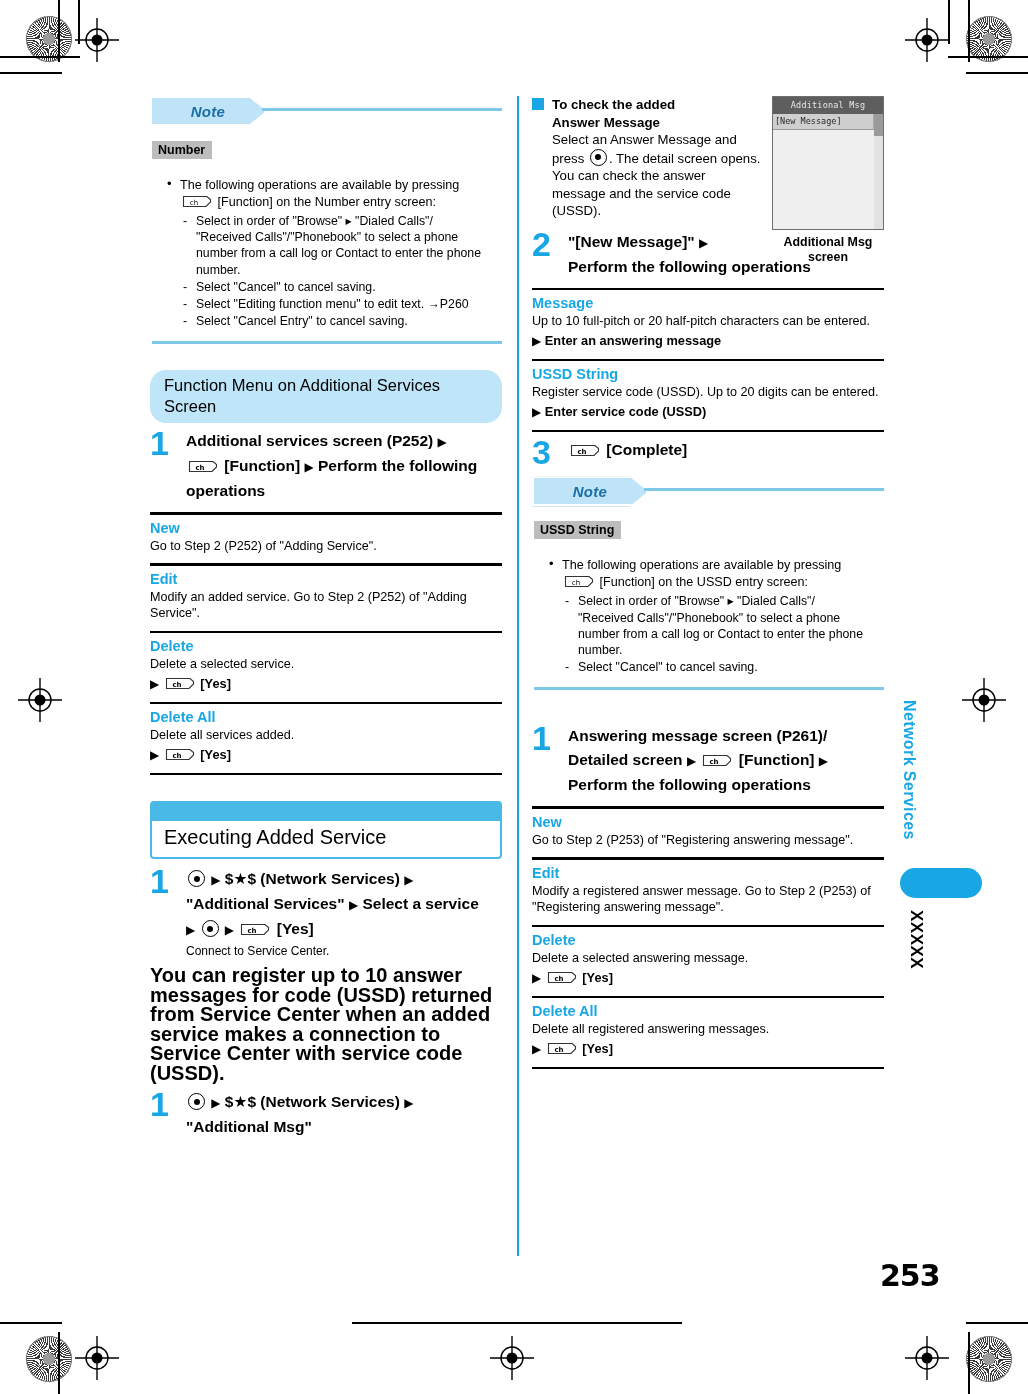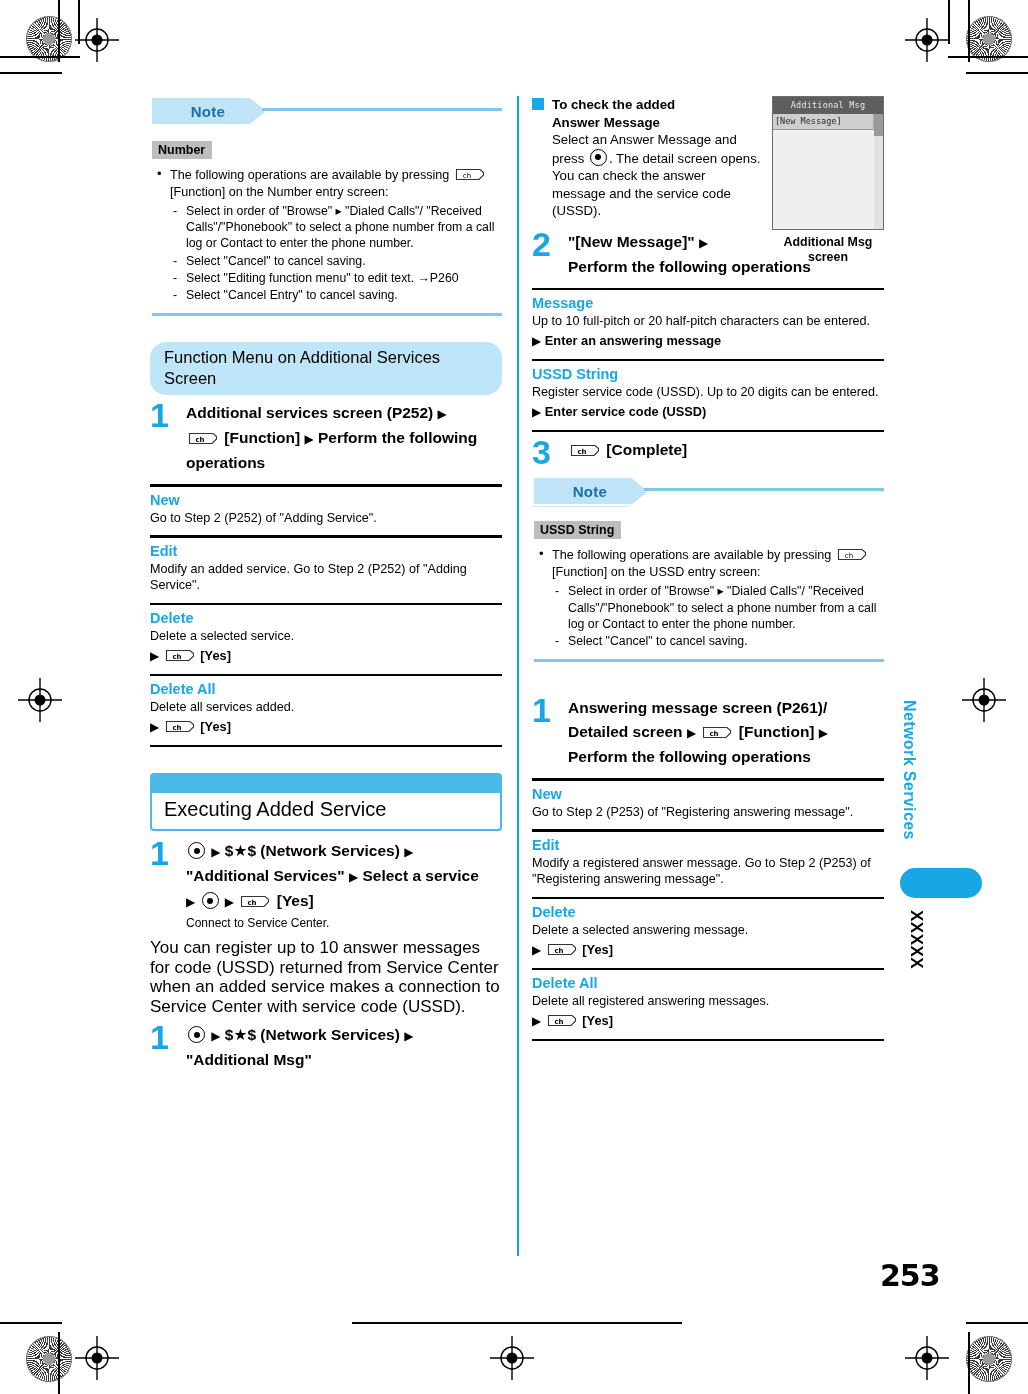--- a/index.html
+++ b/index.html
@@ -23,29 +23,29 @@
   
   .col{position:absolute;top:96px;width:352px;}
   .col-left{left:150px;}
   .col-right{left:532px;}
 
   
   .note-wrap{position:relative;height:30px;margin-bottom:14px;}
   .note-banner{position:absolute;left:0;top:0;height:26px;width:112px;
     background:#bfe3f7;border:2px solid #ffffff;outline:1px solid #9ecfea;
     display:flex;align-items:center;justify-content:center;
-    clip-path:polygon(0 0,84% 0,100% 50%,84% 100%,0 100%);}
+    clip-path:polygon(0 0,84% 0,100% 50%,84% 100%,0 100%);font-style:italic;}
   .note-banner span{font-weight:bold;font-size:15px;color:#1b6fa8;letter-spacing:.3px;}
   .note-rule{position:absolute;left:112px;right:0;top:12px;height:3px;background:#7ec8ea;}
 
   .tagbox{display:inline-block;background:#bdbdbd;color:#000;font-weight:bold;
     font-size:12.5px;padding:2px 7px 2px 6px;margin-bottom:6px;}
 
   
-  ul.bul{list-style:none;margin:2px;padding:0;}
+  ul.bul{list-style:none;margin:12px;padding:0;}
   ul.bul>li{position:relative;padding-left:16px;font-size:12.6px;line-height:16.5px;
     margin-bottom:2px;}
   ul.bul>li:before{content:"\2022";position:absolute;left:3px;top:-1px;font-size:13px;}
   ul.dash{list-style:none;margin:3px 0 0 0;padding:0;}
   ul.dash>li{position:relative;padding-left:16px;font-size:12.3px;line-height:16.2px;
     margin-bottom:1px;}
   ul.dash>li:before{content:"-";position:absolute;left:3px;top:0;}
   .noteblock{padding-left:2px;}
   .note-bottom{height:3px;background:#7ec8ea;margin-top:10px;}
 
@@ -312,21 +312,21 @@
         <span class="key"><svg width="30" height="14" viewBox="0 0 30 14">
               <path d="M1.5 2.5 L25 2.5 L28.5 5.5 L28.5 8 L24 12.5 L1.5 12.5 Z" fill="#fff" stroke="#333" stroke-width="1.1"></path>
               <text x="12" y="10.5" font-size="7" font-family="DejaVu Sans, sans-serif" text-anchor="middle" fill="#000">ch</text>
             </svg></span>
         <span>[Yes]</span>
         <div class="stepsub">Connect to Service Center.</div>
       </div>
     </div>
 
 
-    <div style="font-size:17px;font-weight:normal;line-height:19.5px;margin-top:4px;">You can register up to 10 answer messages for code (USSD) returned from Service Center when an added service makes a connection to Service Center with service code (USSD).</div>
+    <div style="font-size:20px;font-weight:bold;line-height:19.5px;margin-top:4px;">You can register up to 10 answer messages for code (USSD) returned from Service Center when an added service makes a connection to Service Center with service code (USSD).</div>
 
     <div class="step" style="margin-top:7px;">
       <div class="stepnum">1</div>
       <div class="steptxt">
         <span class="ckey"></span>
         <span class="arr">▶</span>
         <span>$★$ (Network Services)</span>
         <span class="arr">▶</span><br>
         <span>"Additional Msg"</span>
       </div>

